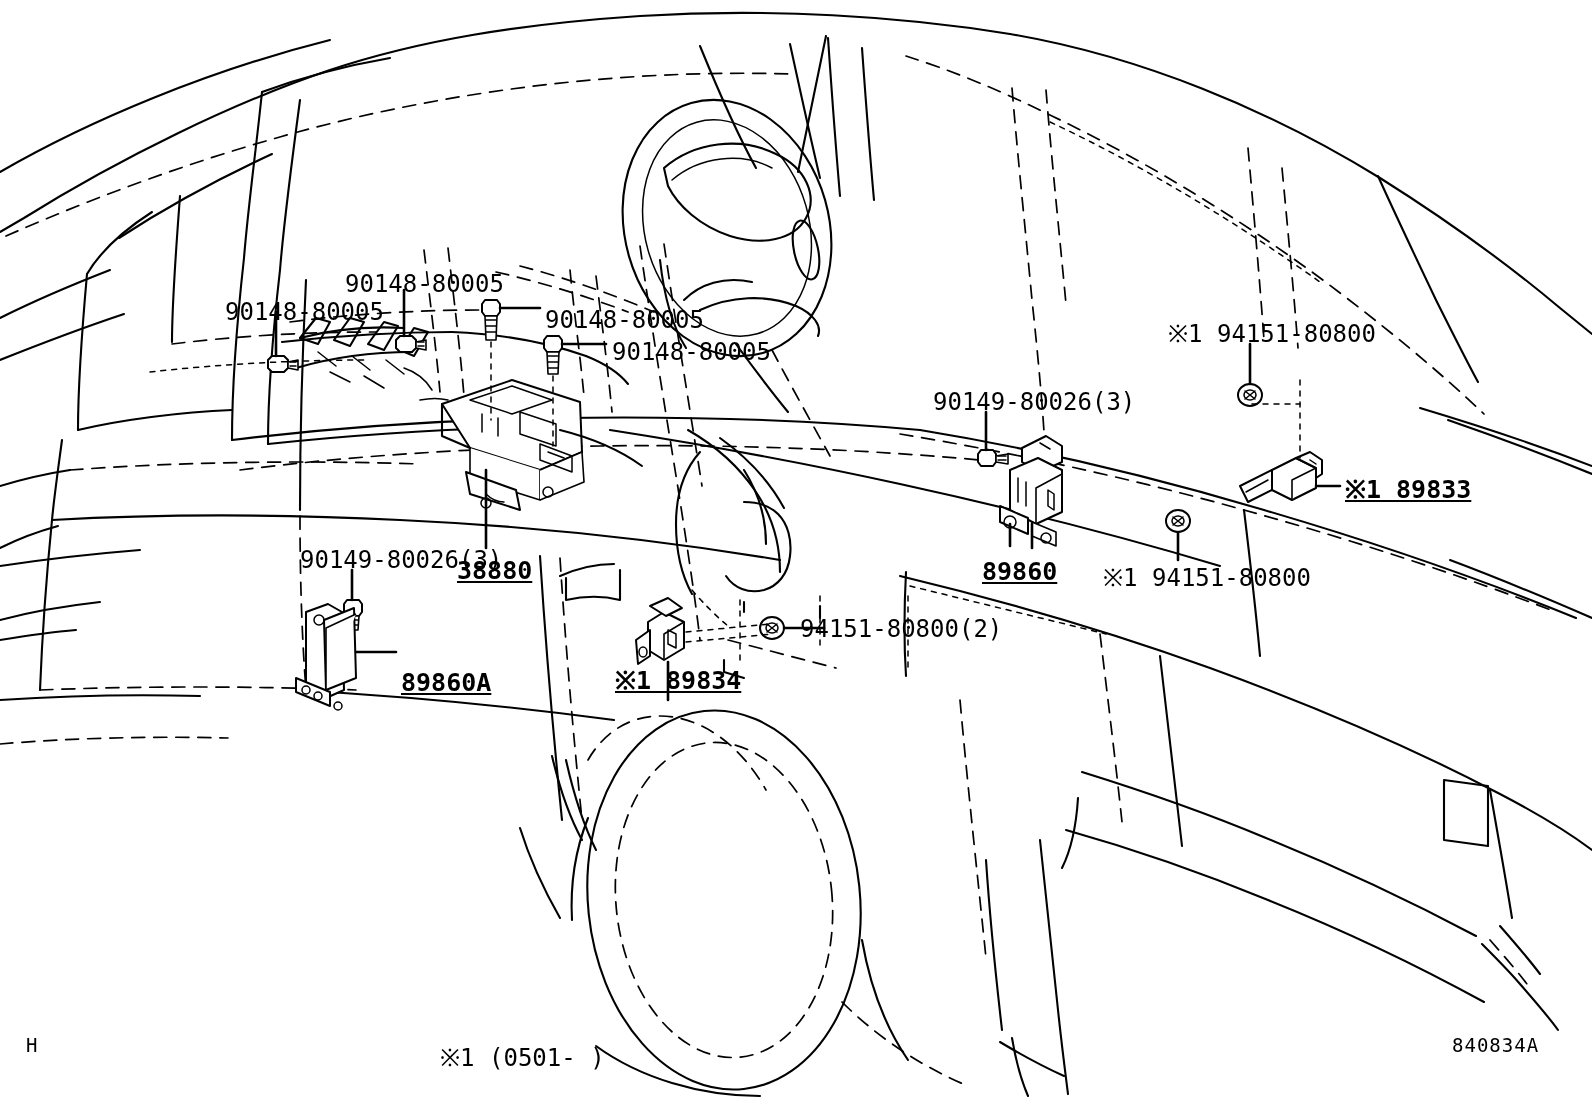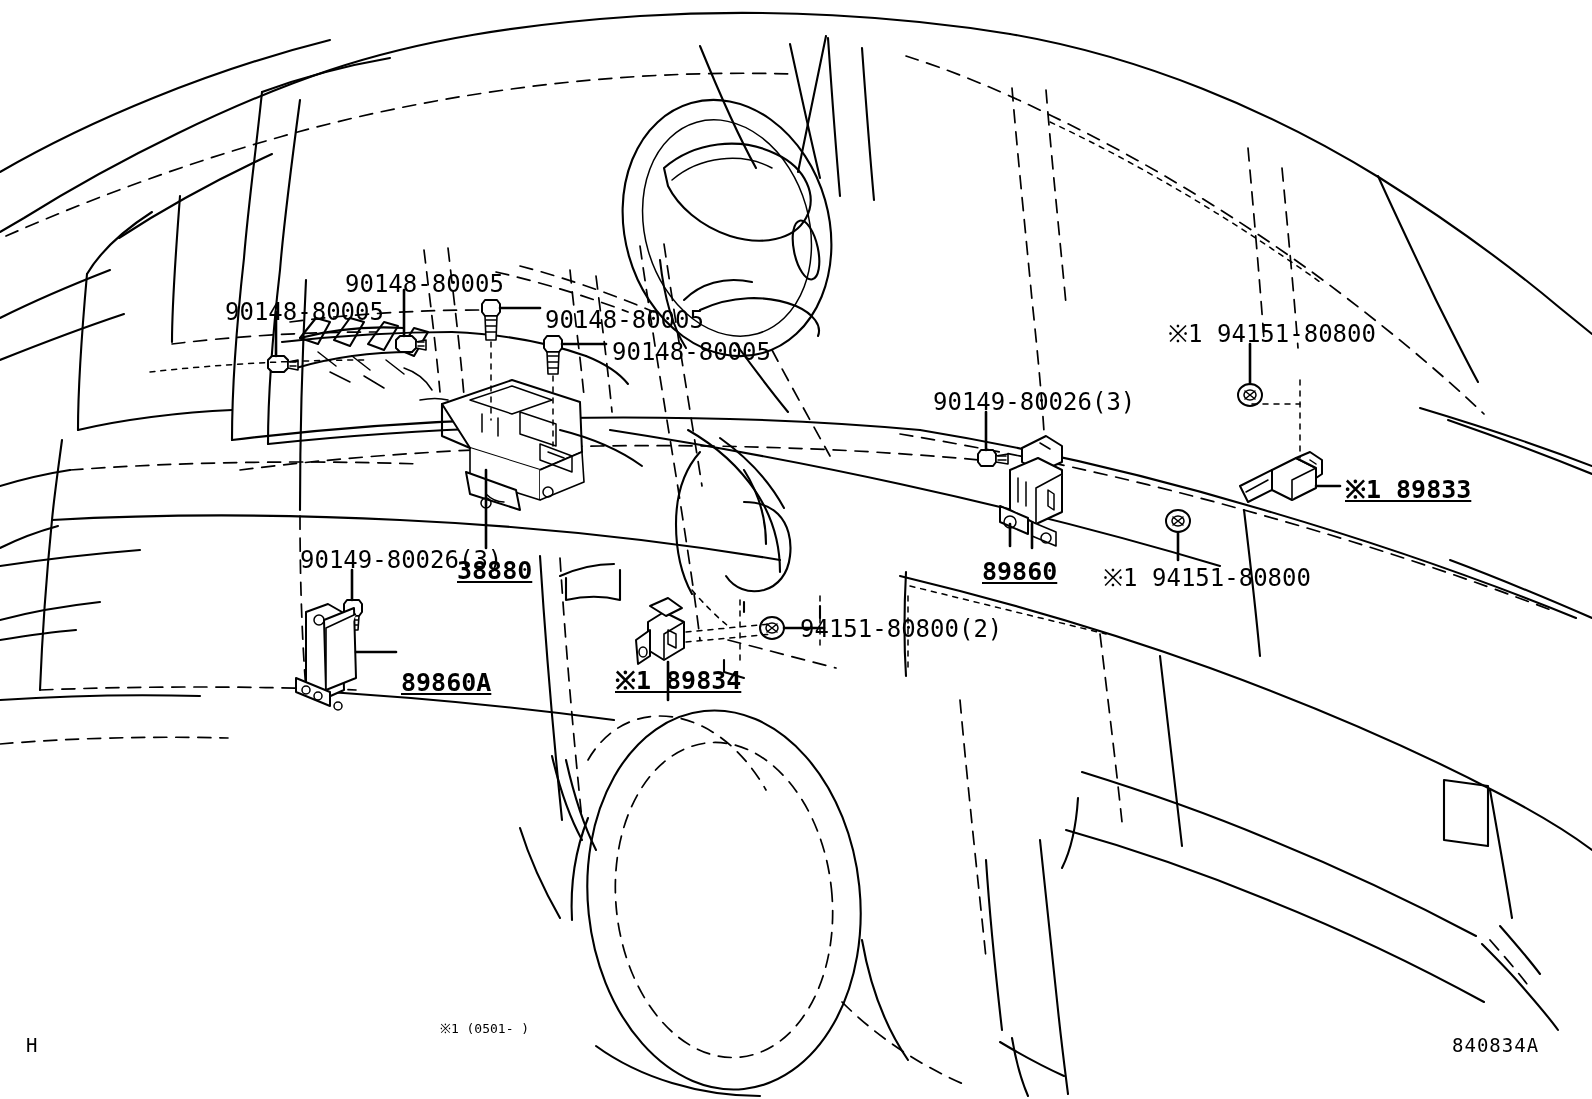--- a/index.html
+++ b/index.html
@@ -36,22 +36,23 @@
   .lbl-part {
     font-size: 24px;
     font-weight: normal;
   }
   .lbl-bold {
     font-size: 25px;
     font-weight: bold;
     text-decoration: underline;
   }
   .lbl-foot {
-    font-size: 13px;
+    font-size: 24px;
     font-weight: normal;
+    margin-top: 24px;
   }
   .lbl-code {
     font-size: 19px;
     font-weight: normal;
     letter-spacing: 1px;
     text-align: center;
   }
   .lbl-sheet {
     font-size: 19px;
     font-weight: normal;

